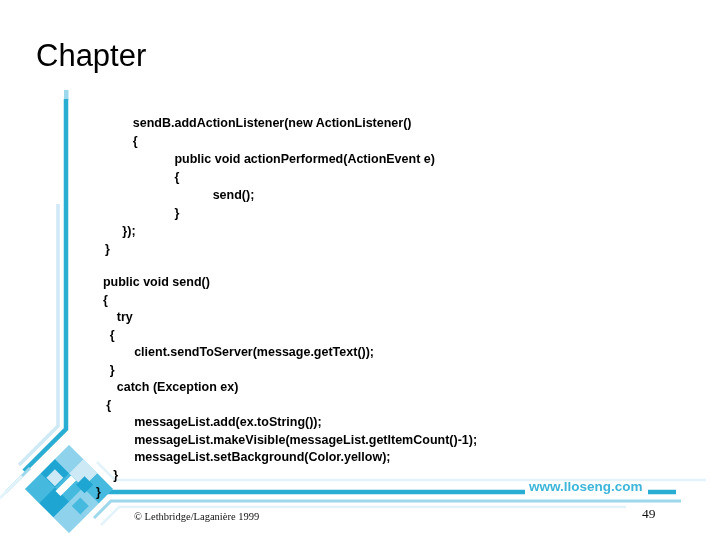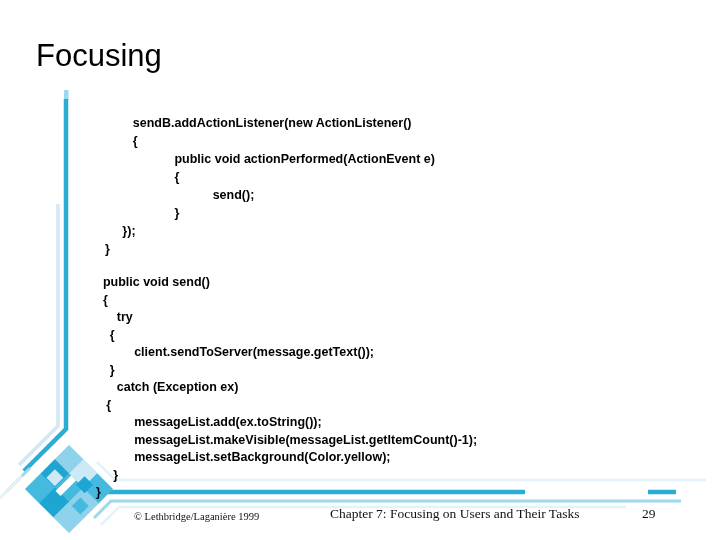--- a/index.html
+++ b/index.html
@@ -81,26 +81,26 @@
       <rect x="-11" y="9" width="20" height="22" style="fill:var(--tile_dark)"></rect>
       <rect x="9" y="9" width="22" height="22" style="fill:var(--tile_light)"></rect>
       <rect x="-24" y="-4" width="12" height="12" style="fill:var(--tile_pale)"></rect>
       <rect x="2" y="-20" width="12" height="12" style="fill:var(--tile_dark)"></rect>
       <rect x="-6" y="14" width="10" height="10" style="fill:var(--tile_dark)"></rect>
       <rect x="14" y="-2" width="12" height="12" style="fill:var(--tile_mid)"></rect>
       <rect x="-8" y="-11" width="7" height="22" style="fill:var(--tile_white)"></rect>
     </g>
   </svg>
 
-  <h1 class="title">Focusing</h1>
+  <h1 class="title">Chapter</h1>
 
   <div class="code code1"><div class="code-line">        sendB.addActionListener(new ActionListener()</div><div class="code-line">        {</div><div class="code-line">                    public void actionPerformed(ActionEvent e)</div><div class="code-line">                    {</div><div class="code-line">                               send();</div><div class="code-line">                    }</div><div class="code-line">     });</div><div class="code-line">}</div></div>
 
   <div class="code code2"><div class="code-line">    public void send()</div><div class="code-line">    {</div><div class="code-line">        try</div><div class="code-line">      {</div><div class="code-line">             client.sendToServer(message.getText());</div><div class="code-line">      }</div><div class="code-line">        catch (Exception ex)</div><div class="code-line">     {</div><div class="code-line">             messageList.add(ex.toString());</div><div class="code-line">             messageList.makeVisible(messageList.getItemCount()-1);</div><div class="code-line">             messageList.setBackground(Color.yellow);</div><div class="code-line">       }</div><div class="code-line">  }</div></div>
 
+  <div class="website">www.lloseng.com</div>
 
   <div class="footer-text copyright">© Lethbridge/Laganière 1999</div>
 
-  <div class="footer-text chapter">Chapter 7: Focusing on Users and Their Tasks</div>
 
-  <div class="footer-text page-number">29</div>
+  <div class="footer-text page-number">49</div>
 
 </div>
 
 </body></html>

